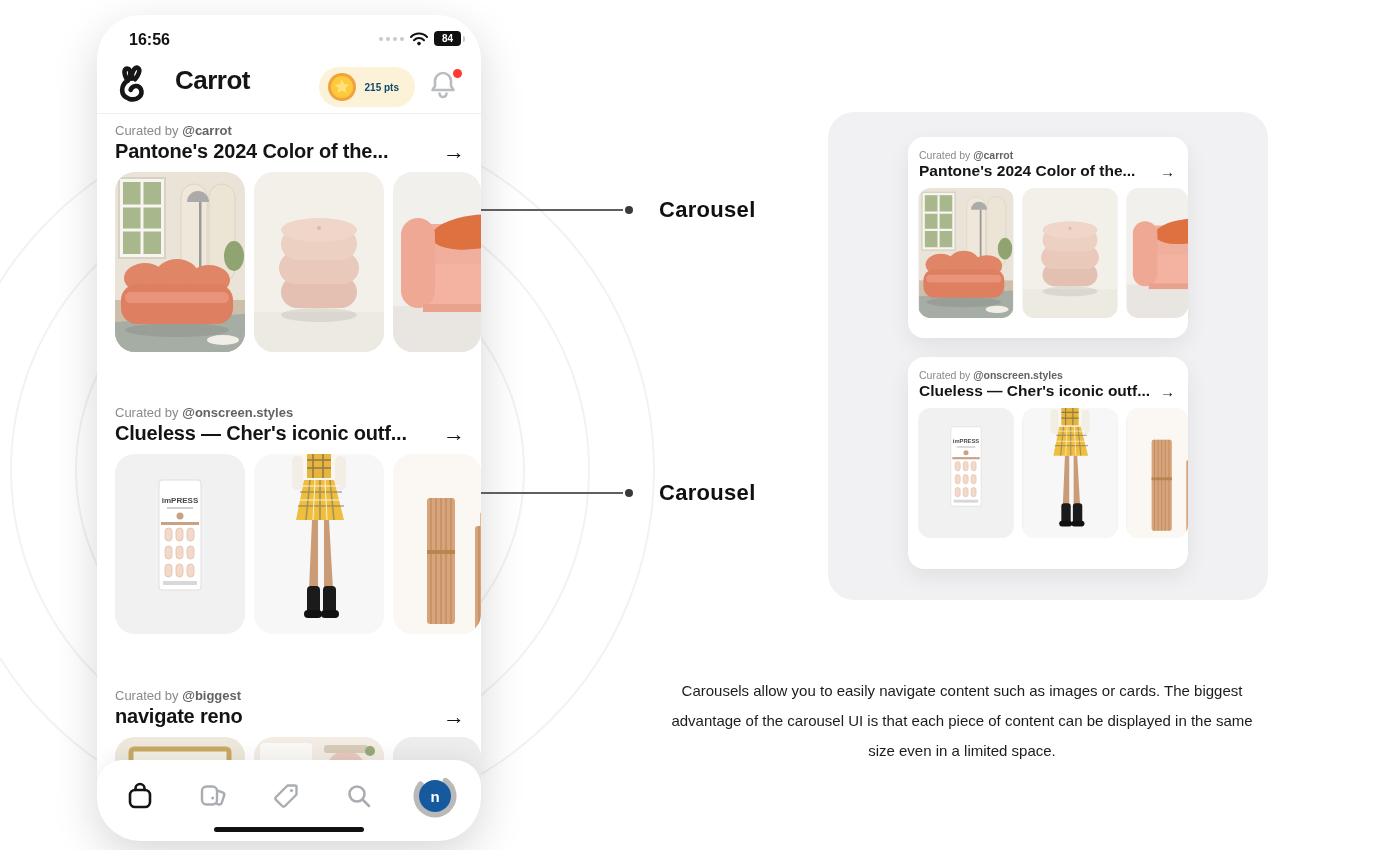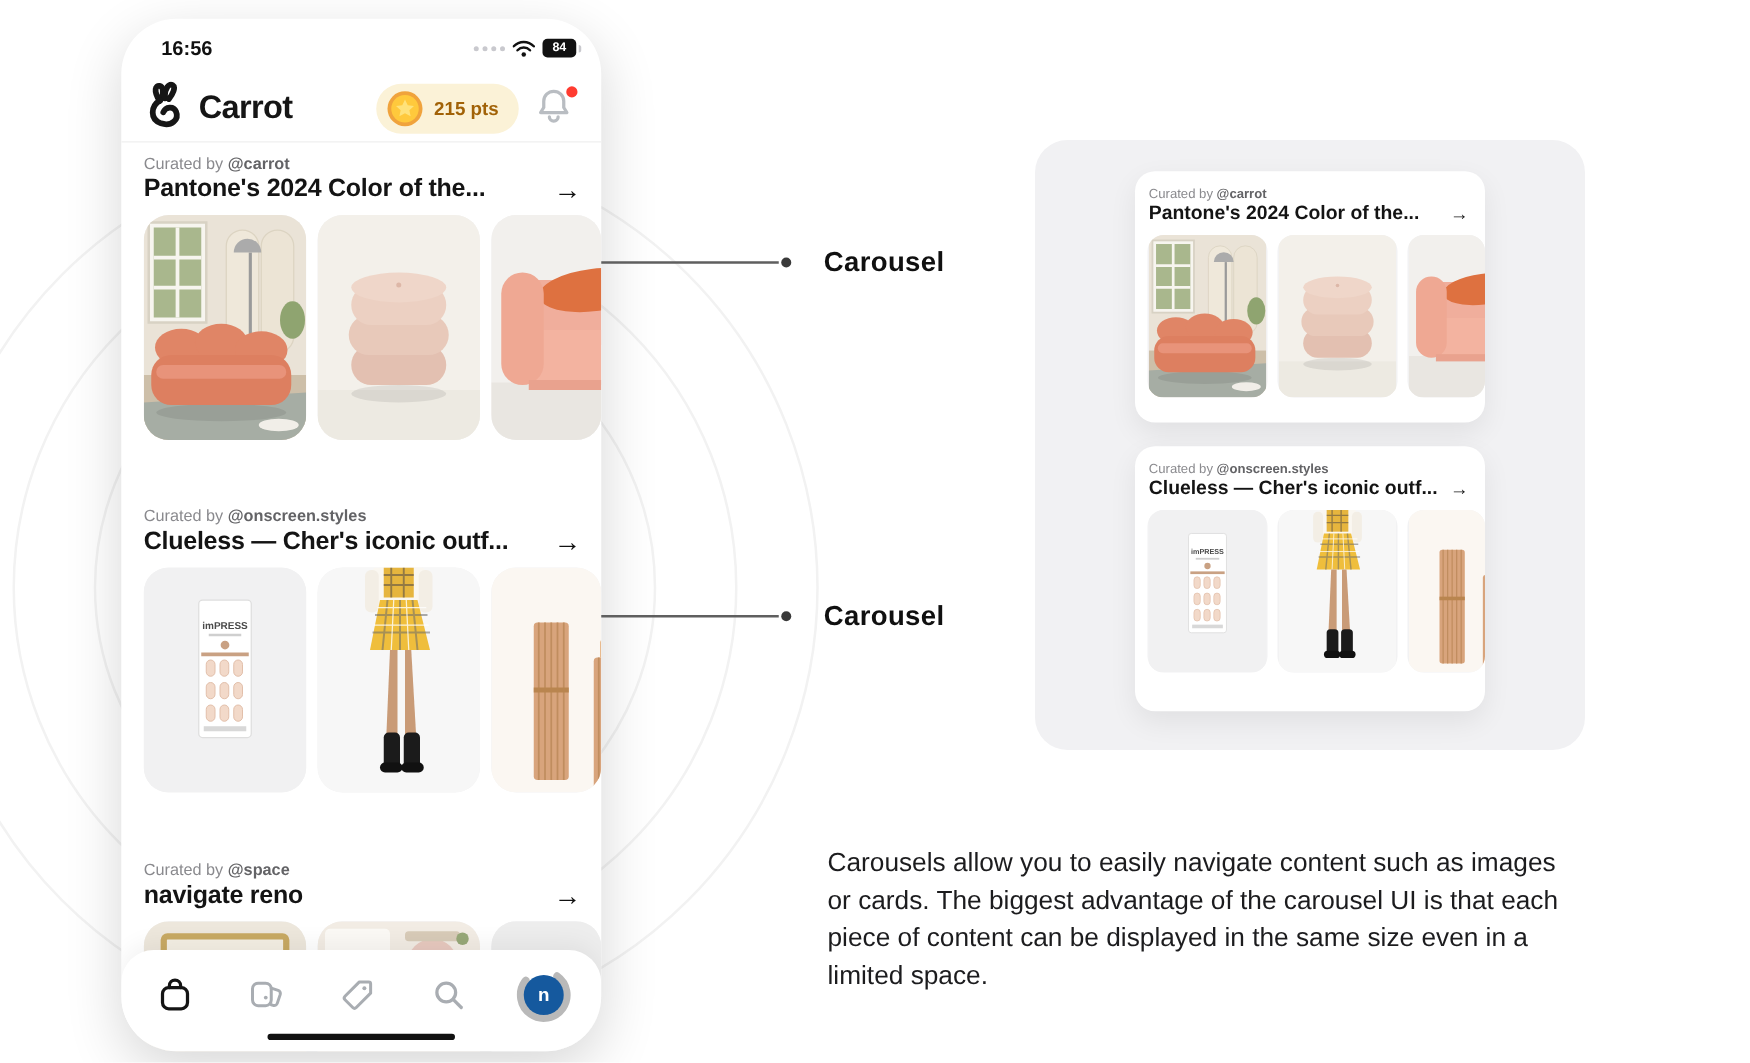--- a/index.html
+++ b/index.html
@@ -18,25 +18,25 @@
   .sb-time { position:absolute; left:32px; top:2px; font-size:16px; font-weight:bold; color:#111; }
   .sb-right { position:absolute; right:20px; top:2px; display:flex; align-items:center; gap:6px; }
   .sb-dots { display:flex; gap:3px; align-items:center; }
   .sb-dots i { width:4px; height:4px; border-radius:50%; background:#C9C9CE; display:block; }
   .battery { position:relative; width:27px; height:15px; background:#111; border-radius:4px;
              color:#fff; font-size:10px; font-weight:bold; text-align:center; line-height:15px; }
   .battery:after { content:""; position:absolute; right:-4px; top:4.5px; width:2.5px; height:6px;
                    background:#c9c9ce; border-radius:0 2px 2px 0; }
 
   .app-header { position:absolute; top:44px; left:0; right:0; height:54px; }
-  .brand { position:absolute; left:18px; top:6px; display:flex; align-items:center; gap:6px; }
+  .brand { position:absolute; left:18px; top:6px; display:flex; gap:22px; }
   .brand-name { font-size:26px; font-weight:bold; color:#151515; letter-spacing:-0.5px; }
   .pts-pill { position:absolute; right:66px; top:8px; height:40px; padding:0 16px 0 8px;
               background:#FBF2D7; border-radius:22px; display:flex; align-items:center; gap:8px; }
-  .pts-label { font-size:15px; font-weight:bold; color:#a16207; }
+  .pts-label { font-size:10px; font-weight:bold; color:#0c4a6e; }
   .bell-wrap { position:absolute; right:18px; top:10px; width:34px; height:36px; }
   .bell-dot { position:absolute; right:1px; top:0; width:9px; height:9px; border-radius:50%; background:#FF3B30; }
   .hdr-divider { position:absolute; top:98px; left:0; right:0; height:1px; background:#F0F0F0; }
 
   .content { position:absolute; top:99px; left:0; right:0; bottom:0; }
   .section { position:absolute; left:0; right:0; }
   .curated { padding-left:18px; font-size:13px; color:#8A8A8E; }
   .curated b { color:#636366; }
   .sec-title-row { display:flex; align-items:center; justify-content:space-between;
                    padding:2px 16px 0 18px; }
@@ -79,22 +79,22 @@
                     padding:1px 13px 0 11px; }
   .mini-title { font-size:15.5px; font-weight:bold; color:#141414; white-space:nowrap; overflow:hidden; }
   .mini-arrow { font-size:15px; color:#111; }
   .mini-tiles { display:flex; gap:8px; padding-left:10px; margin-top:8px; }
   .mini-tile { width:96px; height:130px; border-radius:13px; overflow:hidden; flex:0 0 auto;
                background:#F2F2F3; }
   .mini-tile.cut { width:62px; }
   .mini-tile svg { display:block; width:96px; height:130px; }
 
   
-  .desc { position:absolute; left:662px; top:676px; width:600px; font-size:21px;
-          line-height:30px; color:#1C1C1E; font-weight:500; z-index:3; }
+  .desc { position:absolute; left:662px; top:676px; width:600px; font-size:15px;
+          line-height:30px; color:#1C1C1E; font-weight:500; z-index:3;text-align:center; }
 
   .hidden-defs { position:absolute; width:0; height:0; overflow:hidden; }
 </style>
 </head>
 <body>
 
 <svg class="hidden-defs" aria-hidden="true">
   <defs>
 
     <symbol id="scene-sofa-room" viewBox="0 0 130 180" preserveAspectRatio="xMidYMid slice">
@@ -314,21 +314,21 @@
           <div class="tile cut">
               <svg viewBox="0 0 130 180">
                 <use href="#scene-lipstick"></use>
               </svg>
             </div>
         </div>
       </div>
 
       <div class="section" style="top:574px;">
         <div class="curated">
-          <span>Curated by </span><b>@space</b>
+          <span>Curated by </span><b>@biggest</b>
         </div>
         <div class="sec-title-row">
           <div class="sec-title">navigate reno</div>
           <div class="sec-arrow">→</div>
         </div>
         <div class="tiles">
           <div class="tile">
               <svg viewBox="0 0 130 180">
                 <use href="#scene-frame"></use>
               </svg>

